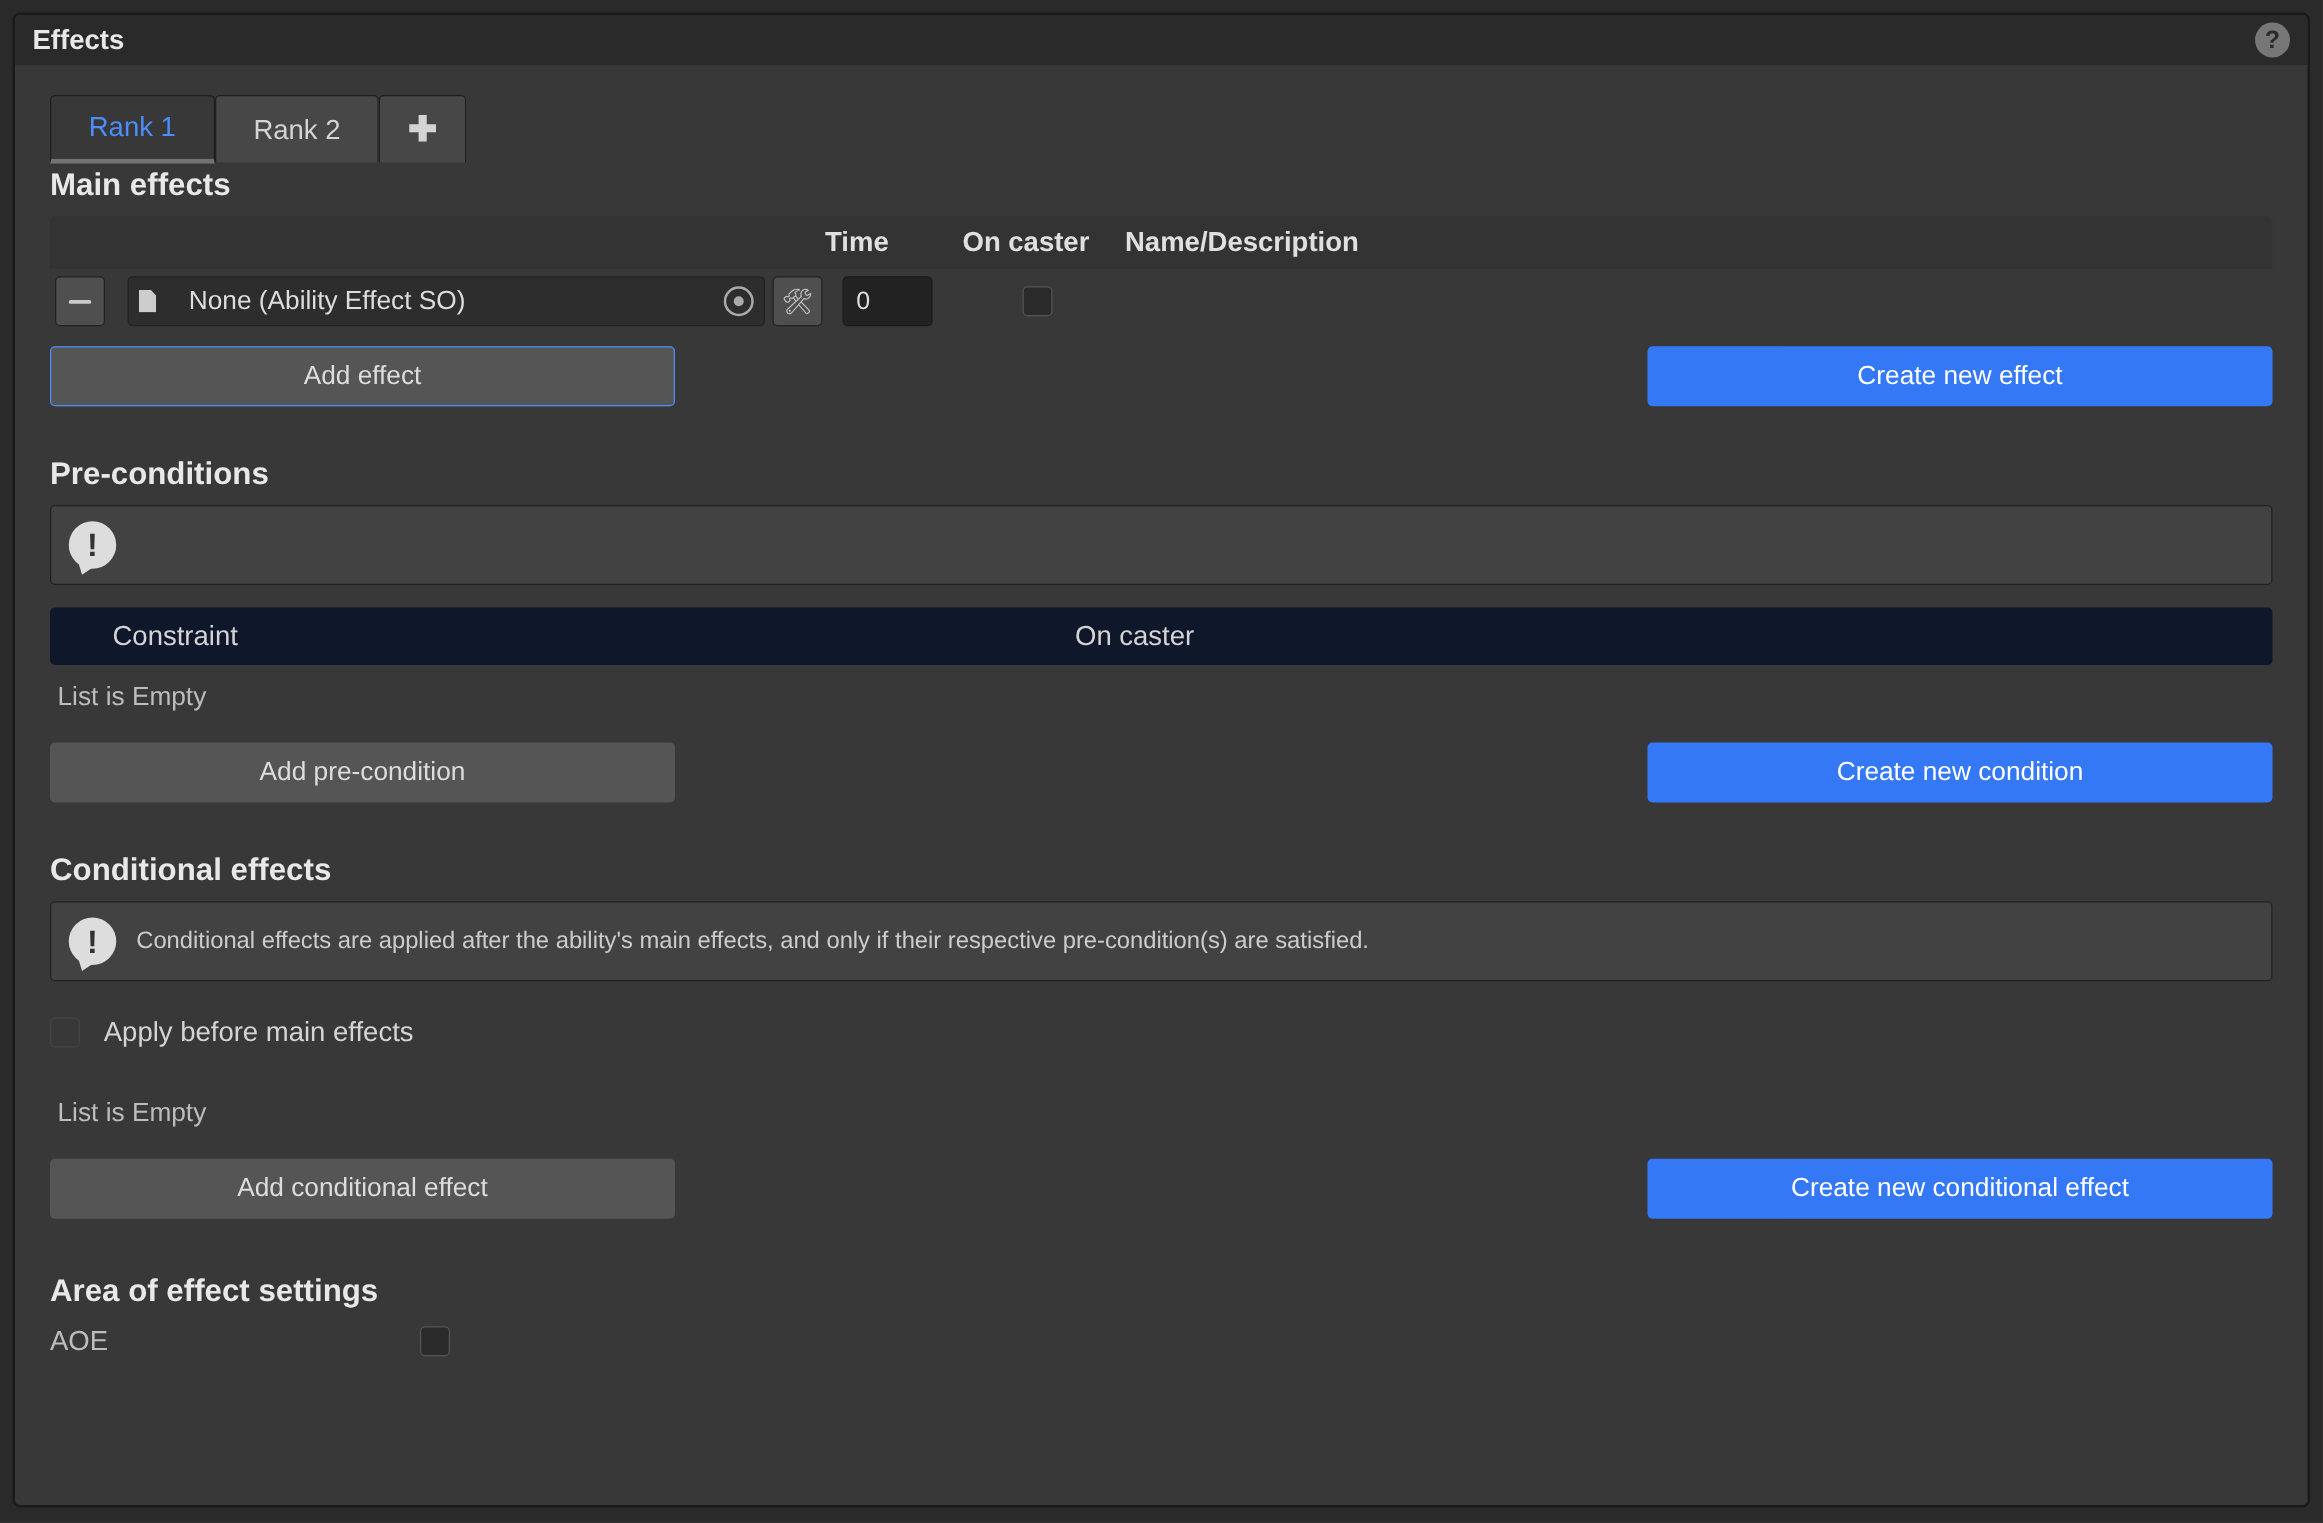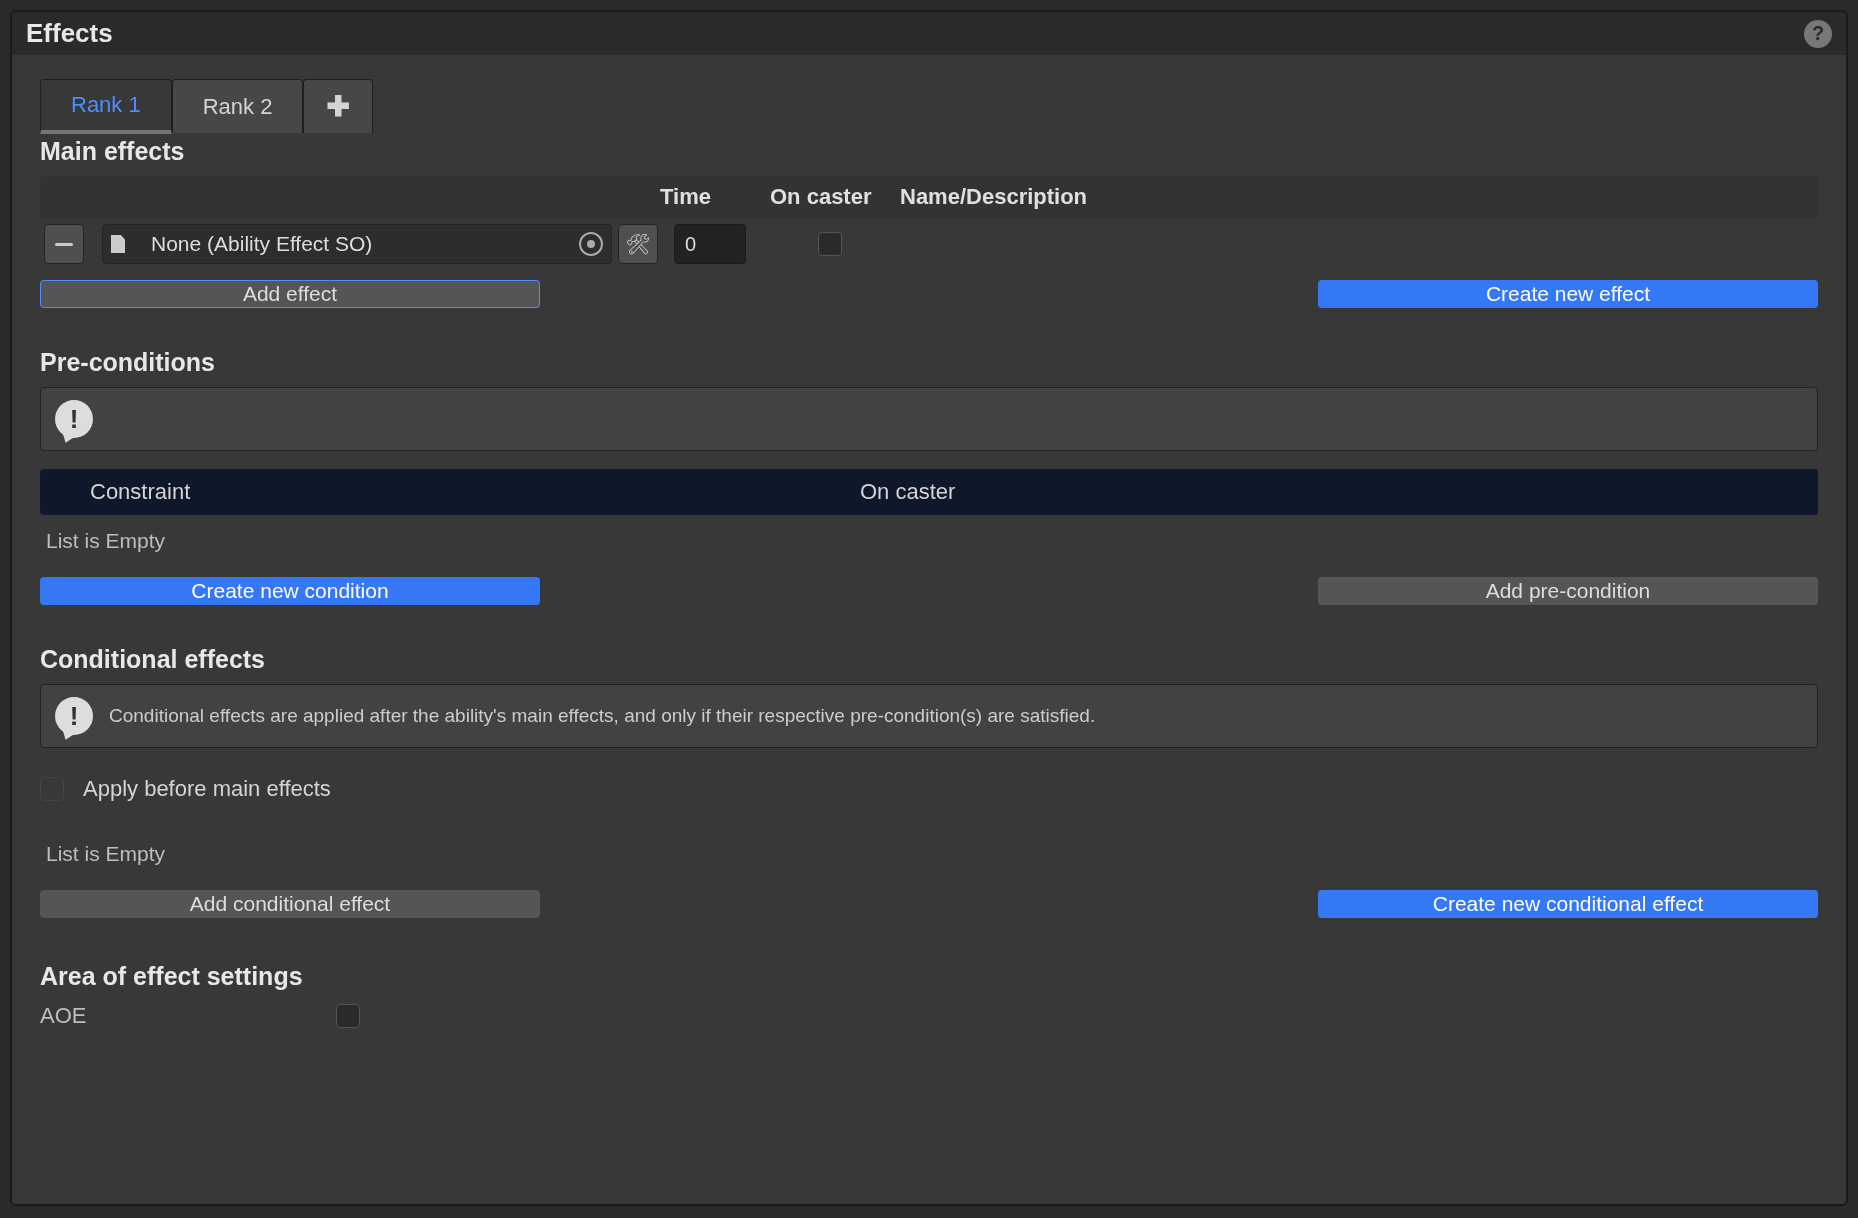--- a/index.html
+++ b/index.html
@@ -25,21 +25,21 @@
   .panel-header {
     display: flex;
     align-items: center;
     justify-content: space-between;
     background: #2a2a2a;
     padding: 6px 14px;
     border-top-left-radius: 4px;
     border-top-right-radius: 4px;
   }
   .panel-title {
-    font-size: 26px;
+    font-size: 22px;
     font-weight: 600;
     color: #e8e8e8;
   }
   .help-icon {
     width: 28px; height: 28px;
     border-radius: 50%;
     background: #777;
     color: #2a2a2a;
     display: flex; align-items: center; justify-content: center;
     font-weight: 700;
@@ -190,21 +190,21 @@
     justify-self: center;
   }
 
   .btn-row {
     display: flex;
     justify-content: space-between;
     margin-top: 10px;
     gap: 10px;
   }
   .btn {
-    height: 28px;
+    height: 48px;
     border-radius: 4px;
     border: none;
     font-size: 21px;
     cursor: pointer;
     display: flex; align-items: center; justify-content: center;
     padding: 0 20px;
     min-width: 500px;
   }
   .btn-grey {
     background: #555;
@@ -353,25 +353,25 @@
     </div>
 
     <div class="constraint-header">
       <div>Constraint</div>
       <div>On caster</div>
     </div>
 
     <div class="empty-text">List is Empty</div>
 
     <div class="btn-row">
+      <button class="btn btn-grey">
+        <span>Add pre-condition</span>
+      </button>
       <button class="btn btn-blue">
         <span>Create new condition</span>
-      </button>
-      <button class="btn btn-grey">
-        <span>Add pre-condition</span>
       </button>
     </div>
 
     <div class="section-title" style="margin-top:40px">Conditional effects</div>
 
     <div class="info-box">
       <div class="info-bubble">!</div>
       <div class="info-text">Conditional effects are applied after the ability's main effects, and only if their respective pre-condition(s) are satisfied.</div>
     </div>
 

